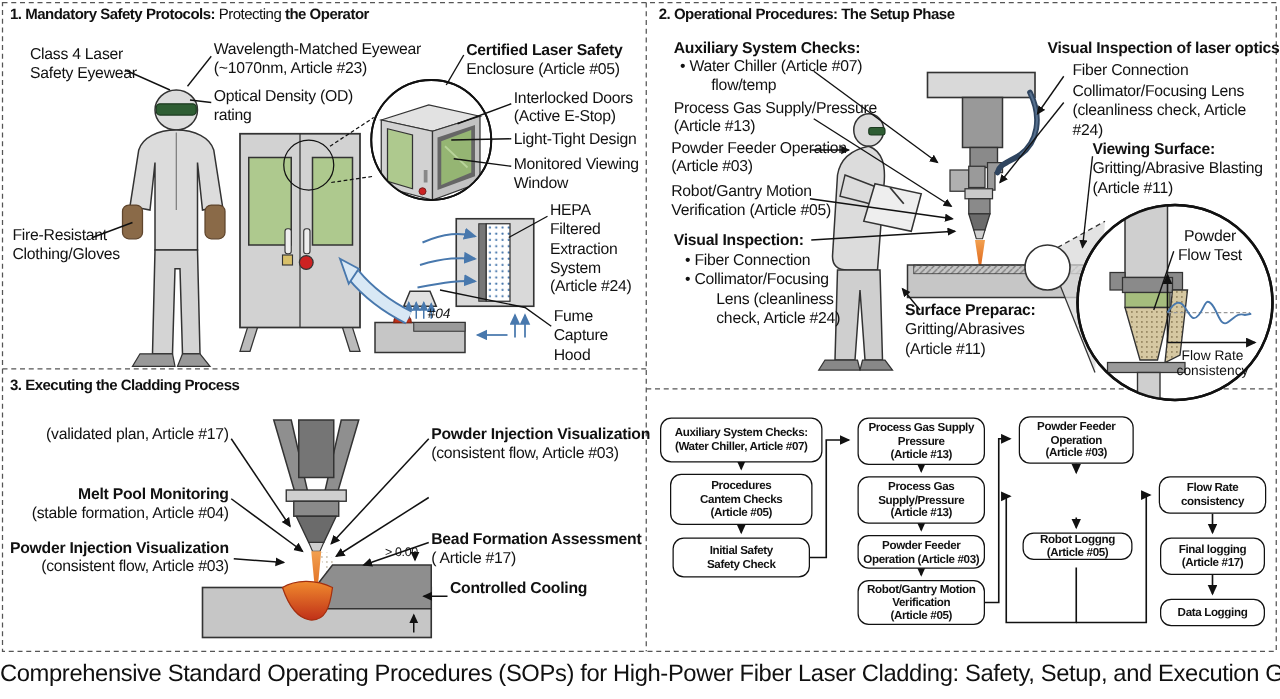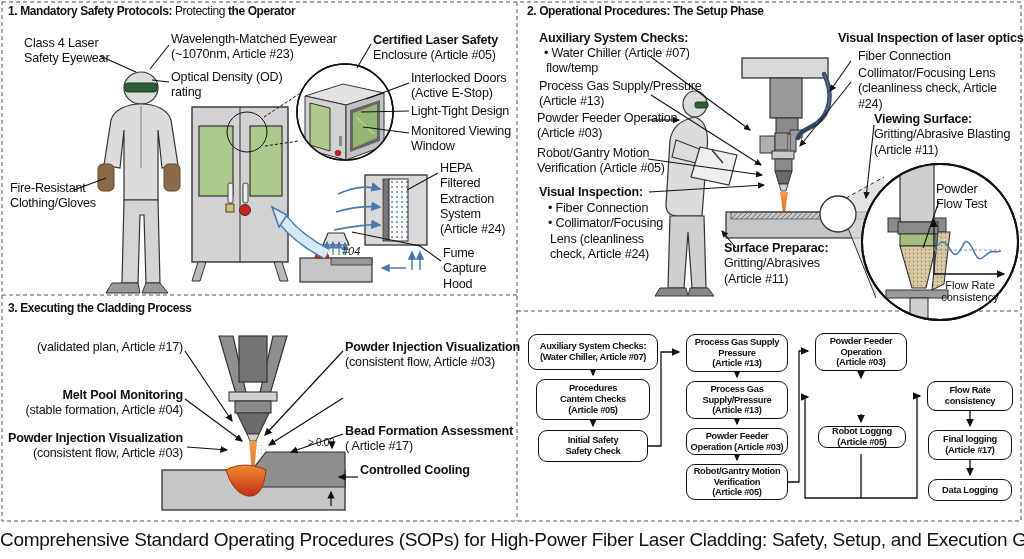--- a/index.html
+++ b/index.html
@@ -4,21 +4,21 @@
 <style>
   *{margin:0;padding:0;box-sizing:border-box}
   html,body{width:1024px;height:559px;background:#fff;font-family:"Liberation Sans",sans-serif;color:#111;overflow:hidden}
   #stage{position:relative;width:1024px;height:559px}
   svg.art{position:absolute;left:0;top:0}
   .title{position:absolute;font-size:12px;font-weight:bold;letter-spacing:-0.4px;white-space:nowrap}
   .title .n{font-weight:normal}
   .callout{position:absolute;font-size:12.6px;line-height:1.22;letter-spacing:-0.2px;white-space:pre-line}
   .callout .b{font-weight:bold;display:block;white-space:pre-line}
   .callout .r{display:block;white-space:pre-line}
-  .callout .ind{margin-left:2px}
+  .callout .ind{margin-left:25px}
   .ra{text-align:right}
   .fbox{position:absolute;border:1.6px solid #111;border-radius:9px;background:#fff;display:flex;align-items:center;justify-content:center;text-align:center;font-weight:bold;font-size:9.3px;letter-spacing:-0.3px;line-height:1.18;white-space:pre-line;padding:1px 2px}
   .caption{position:absolute;left:0;top:529px;width:1024px;text-align:center;font-size:19px;letter-spacing:-0.3px;white-space:nowrap}
   .dim{position:absolute;font-size:10px;letter-spacing:-0.3px}
   .tag{position:absolute;font-size:11px;font-style:italic}
   .axis{position:absolute;font-size:11px;line-height:1.12;text-align:center;white-space:pre-line}
 </style>
 </head>
 <body>
 
@@ -313,21 +313,21 @@
 <div class="callout" style="left:537px;top:146px">Robot/Gantry Motion
 Verification (Article #05)</div>
 <div class="callout" style="left:539px;top:185px"><span class="b">Visual Inspection:</span></div>
 <div class="callout" style="left:548px;top:201px"><span class="r">• Fiber Connection</span><span class="r">• Collimator/Focusing</span><span class="r ind">Lens (cleanliness</span><span class="r ind">check, Article #24)</span></div>
 <div class="callout" style="left:838px;top:31px"><span class="b">Visual Inspection of laser optics</span></div>
 <div class="callout" style="left:858px;top:49px">Fiber Connection</div>
 <div class="callout" style="left:858px;top:66px">Collimator/Focusing Lens
 (cleanliness check, Article #24)</div>
 <div class="callout" style="left:874px;top:112px"><span class="b">Viewing Surface:</span><span class="r">Gritting/Abrasive Blasting
 (Article #11)</span></div>
-<div class="callout" style="left:936px;top:182px;width:64px;">Powder
+<div class="callout" style="left:936px;top:182px;width:64px;text-align:center">Powder
 Flow Test</div>
 <div class="axis" style="left:928px;top:279px;width:84px">Flow Rate
 consistency</div>
 <div class="callout" style="left:724px;top:241px"><span class="b">Surface Preparac:</span><span class="r">Gritting/Abrasives
 (Article #11)</span></div>
 
 <div class="callout ra" style="left:8px;top:340px;width:175px"><span class="r">(validated plan, Article #17)</span></div>
 <div class="callout ra" style="left:8px;top:388px;width:175px"><span class="b">Melt Pool Monitoring</span><span class="r">(stable formation, Article #04)</span></div>
 <div class="callout ra" style="left:0px;top:431px;width:183px"><span class="b">Powder Injection Visualization</span><span class="r">(consistent flow, Article #03)</span></div>
 <div class="callout" style="left:345px;top:340px"><span class="b">Powder Injection Visualization</span><span class="r">(consistent flow, Article #03)</span></div>

